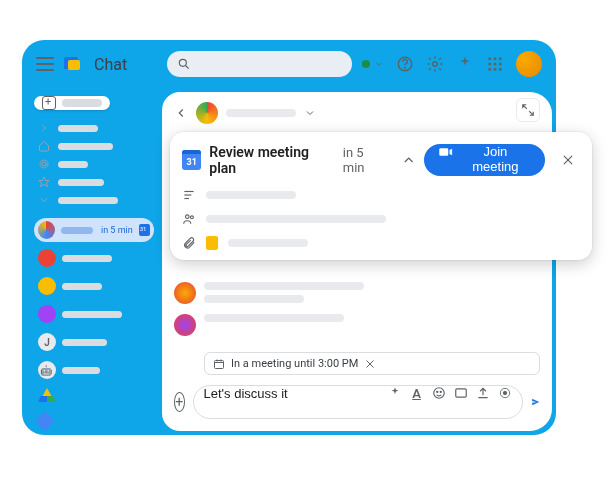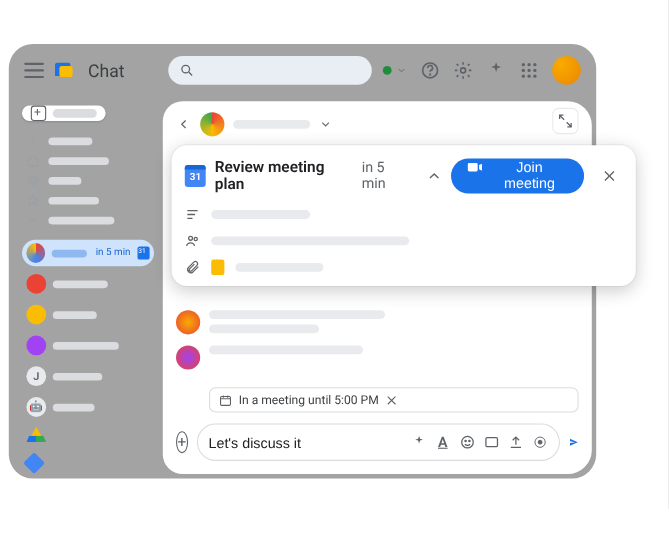--- a/index.html
+++ b/index.html
@@ -1,17 +1,17 @@
 <!DOCTYPE html>
 <html><head>
 <meta charset="utf-8">
 <style>
 * { box-sizing: border-box; margin: 0; padding: 0; }
 body { font-family: 'Google Sans', Roboto, Arial, sans-serif; background: #fff; width: 608px; height: 500px; position: relative; overflow: hidden; }
-.window { position: absolute; left: 8px; top: 40px; width: 534px; height: 395px; background: #a3a3a3; border-radius: 22px; }
+.window { position: absolute; left: 22px; top: 40px; width: 534px; height: 395px; background: #0ea5e9; border-radius: 22px; }
 .topbar { display: flex; align-items: center; height: 48px; padding: 0 14px; gap: 10px; }
 .hamburger { width: 18px; height: 14px; display: flex; flex-direction: column; justify-content: space-between; cursor: pointer; }
 .hamburger span { height: 2px; background: #5f6368; border-radius: 1px; }
 .app-logo { width: 20px; height: 20px; position: relative; }
 .app-logo::before { content: ""; position: absolute; left: 0; top: 3px; width: 14px; height: 12px; background: #1a73e8; border-radius: 2px 2px 2px 0; }
 .app-logo::after { content: ""; position: absolute; left: 4px; top: 6px; width: 12px; height: 10px; background: #fbbc04; border-radius: 2px; }
 .app-name { font-size: 16px; color: #3c4043; font-weight: 400; }
 .search-pill { flex: 1; max-width: 220px; margin-left: 30px; height: 26px; background: #e9edf4; border-radius: 13px; display: flex; align-items: center; padding: 0 10px; }
 .search-pill svg { width: 14px; height: 14px; color: #5f6368; }
 .top-icons { margin-left: auto; display: flex; align-items: center; gap: 12px; }
@@ -68,21 +68,21 @@
 .doc-chip{width:12px;height:14px;background:#fbbc04;border-radius:2px;}
 .messages{position:absolute;left:12px;right:12px;top:190px;display:flex;flex-direction:column;gap:10px;}
 .msg{display:flex;gap:8px;align-items:flex-start;}
 .msg .mav{width:22px;height:22px;border-radius:50%;}
 .msg-lines{display:flex;flex-direction:column;gap:5px;}
 .msg-ph{height:8px;background:#e8eaed;border-radius:4px;}
 .status-chip{display:inline-flex;align-items:center;gap:6px;border:1px solid #dadce0;border-radius:6px;padding:4px 8px;font-size:11px;color:#3c4043;margin-left:30px;margin-top:6px;}
 .status-chip svg{width:12px;height:12px;color:#5f6368;}
 .compose{position:absolute;left:12px;right:12px;bottom:12px;display:flex;align-items:center;gap:8px;}
 .plus-circle{width:20px;height:20px;border:1.5px solid #5f6368;border-radius:50%;display:flex;align-items:center;justify-content:center;color:#5f6368;font-size:14px;cursor:pointer;}
-.input-pill{flex:1;height:34px;border:1px solid #dadce0;border-radius:17px;display:flex;align-items:center;padding:0 10px;gap:8px;background:#fff;}
+.input-pill{flex:1;height:34px;border:1px solid #dadce0;border-radius:17px;display:flex;align-items:flex-start;padding:0 10px;gap:8px;background:#fff;}
 .input-pill input{border:none;outline:none;flex:1;font-size:13px;color:#202124;background:transparent;}
 .input-icons{display:flex;gap:8px;color:#5f6368;}
 .input-icons span,.input-icons svg{width:14px;height:14px;display:flex;align-items:center;justify-content:center;font-size:13px;}
 .send-ico{width:20px;height:20px;color:#1a73e8;cursor:pointer;}
 .expand-ico{position:absolute;right:12px;top:6px;width:24px;height:24px;border-radius:6px;display:flex;align-items:center;justify-content:center;color:#5f6368;border:1px solid #e8eaed;}
 </style>
 </head>
 <body>
 
 <div class="window">
@@ -299,21 +299,21 @@
             <div class="msg-ph" style="width:140px"></div>
           </div>
         </div>
         <div class="status-chip">
           <svg viewBox="0 0 24 24" fill="none" stroke="currentColor" stroke-width="2">
               <rect x="3" y="5" width="18" height="16" rx="2"></rect>
               <line x1="3" y1="9" x2="21" y2="9"></line>
               <line x1="8" y1="3" x2="8" y2="7"></line>
               <line x1="16" y1="3" x2="16" y2="7"></line>
             </svg>
-          <span>In a meeting until 5:00 PM</span>
+          <span>In a meeting until 3:00 PM</span>
           <svg width="10" height="10" viewBox="0 0 24 24" fill="none" stroke="currentColor" stroke-width="2">
               <line x1="5" y1="5" x2="19" y2="19"></line>
               <line x1="19" y1="5" x2="5" y2="19"></line>
             </svg>
         </div>
       </div>
 
       <div class="compose">
         <div class="plus-circle">+</div>
         <div class="input-pill">

